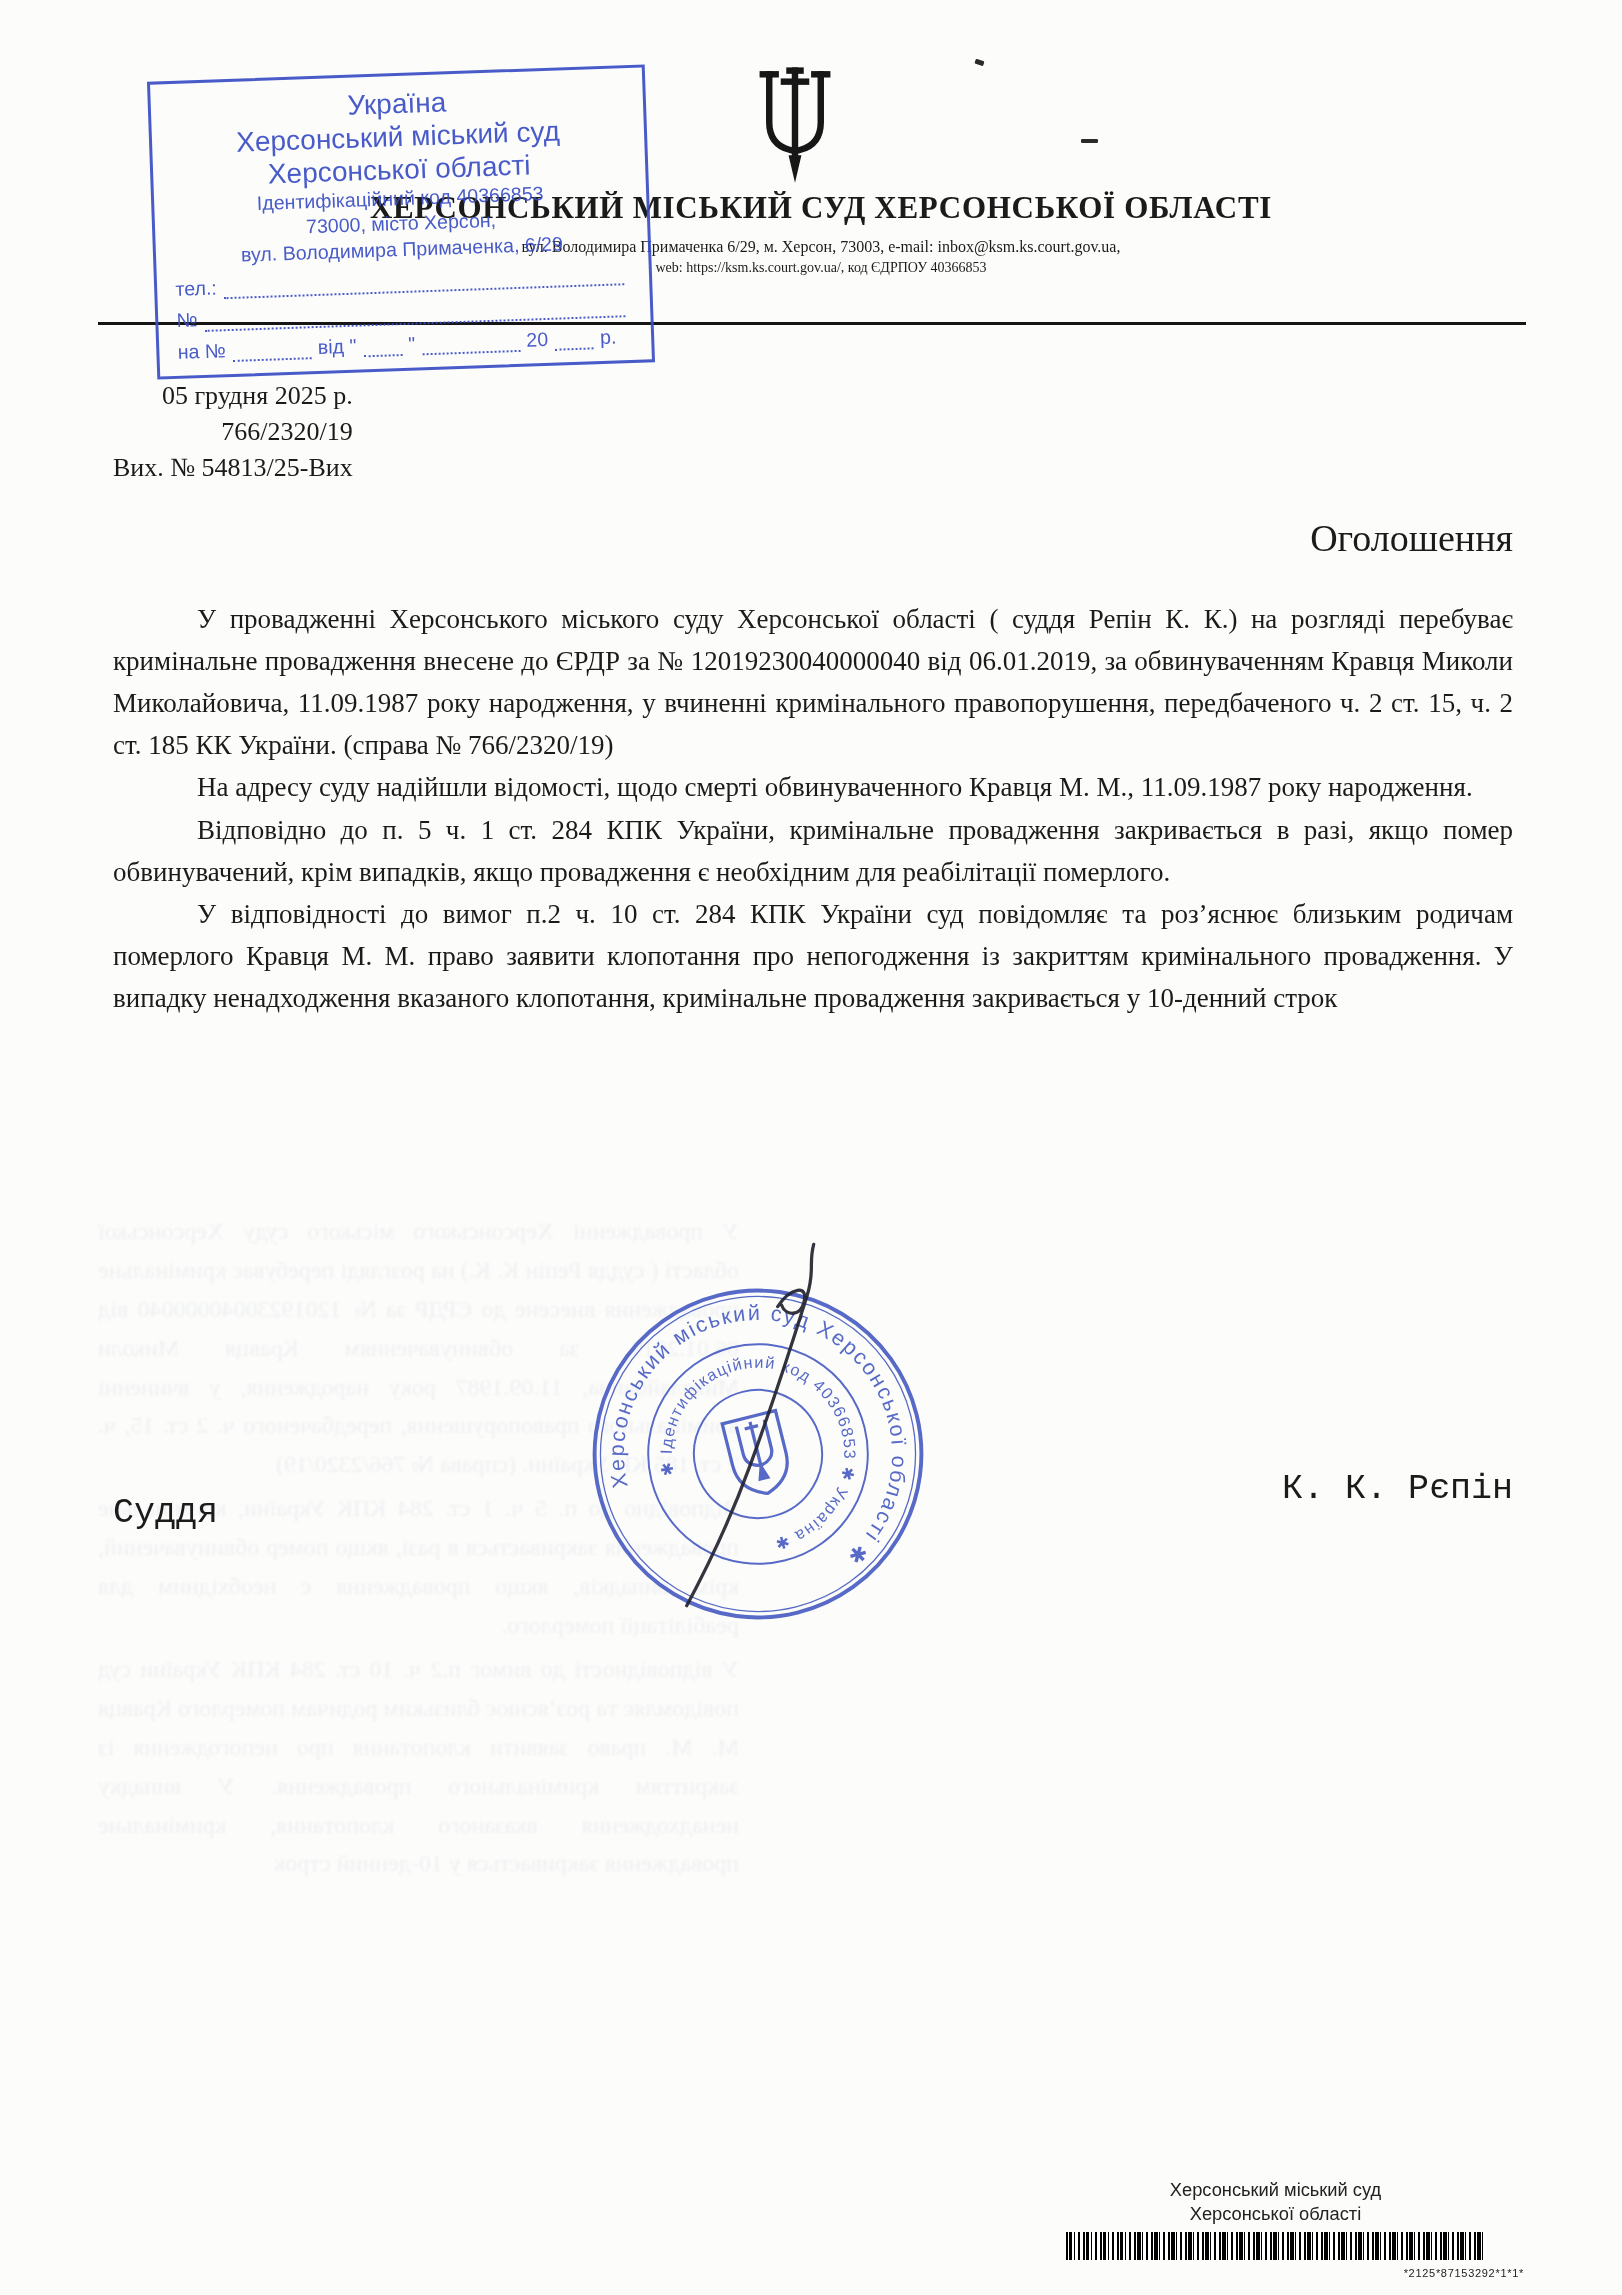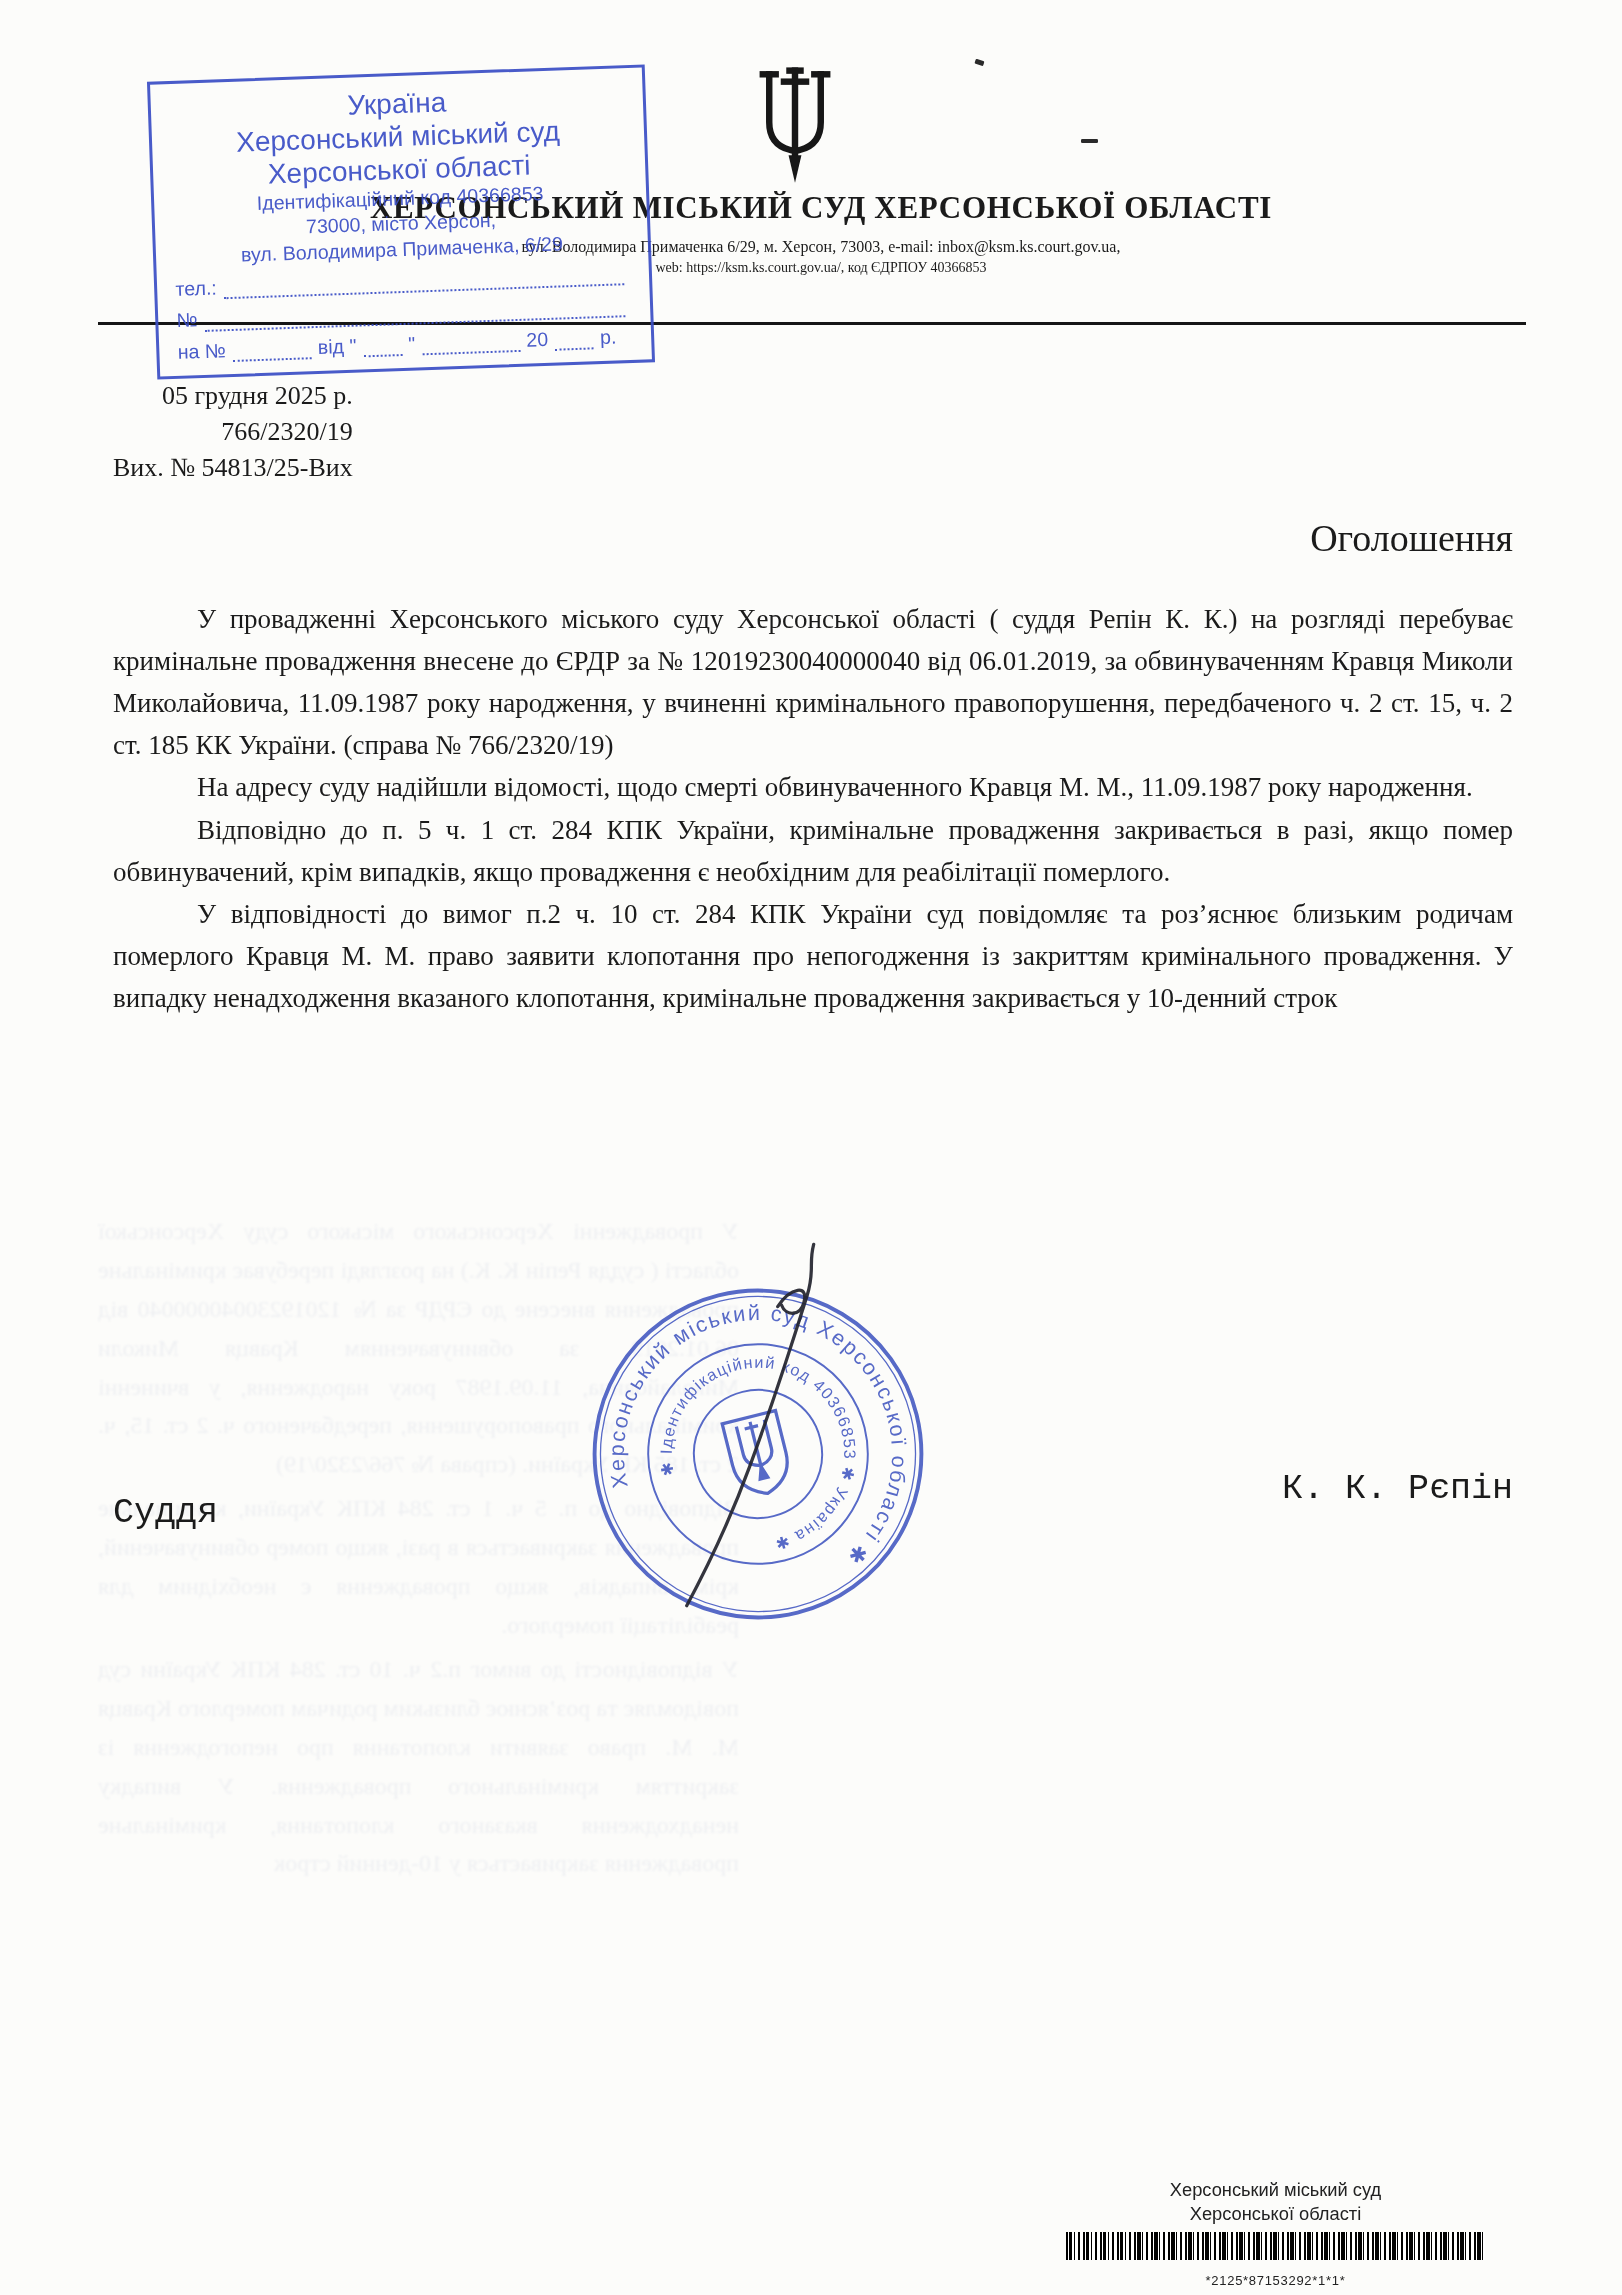--- a/index.html
+++ b/index.html
@@ -62,21 +62,21 @@
   .ghost p{margin:0 0 5.2px;}
   
   .footer{position:absolute;left:1027px;top:2178px;width:497px;text-align:center;
     font-family:"Liberation Sans", sans-serif;font-size:18.3px;line-height:1.3;color:#222;}
   .barcode{
     width:419px;height:27.5px;margin:6.5px auto 0;background-color:#fff;
     background-image:repeating-linear-gradient(90deg,
       #000 0 2px,#fff 2px 3.3px,#000 3.3px 6.5px,#fff 6.5px 7.9px,
       #000 7.9px 9.2px,#fff 9.2px 12.4px,#000 12.4px 13.7px,#fff 13.7px 17px);
   }
-  .barcode-text{font-size:13px;margin-top:13px;letter-spacing:0.7px;}
+  .barcode-text{font-size:11px;margin-top:6px;letter-spacing:0.7px;text-align:right;}
   
   .speck{position:absolute;background:#2a2a2a;border-radius:1.3px;}
   .speck-1{left:1081px;top:139px;width:17px;height:3.9px;}
   .speck-2{left:975px;top:60px;width:9.2px;height:4.6px;transform:rotate(18deg);}
 </style>
 </head>
 <body>
 
 <div class="page">
 

